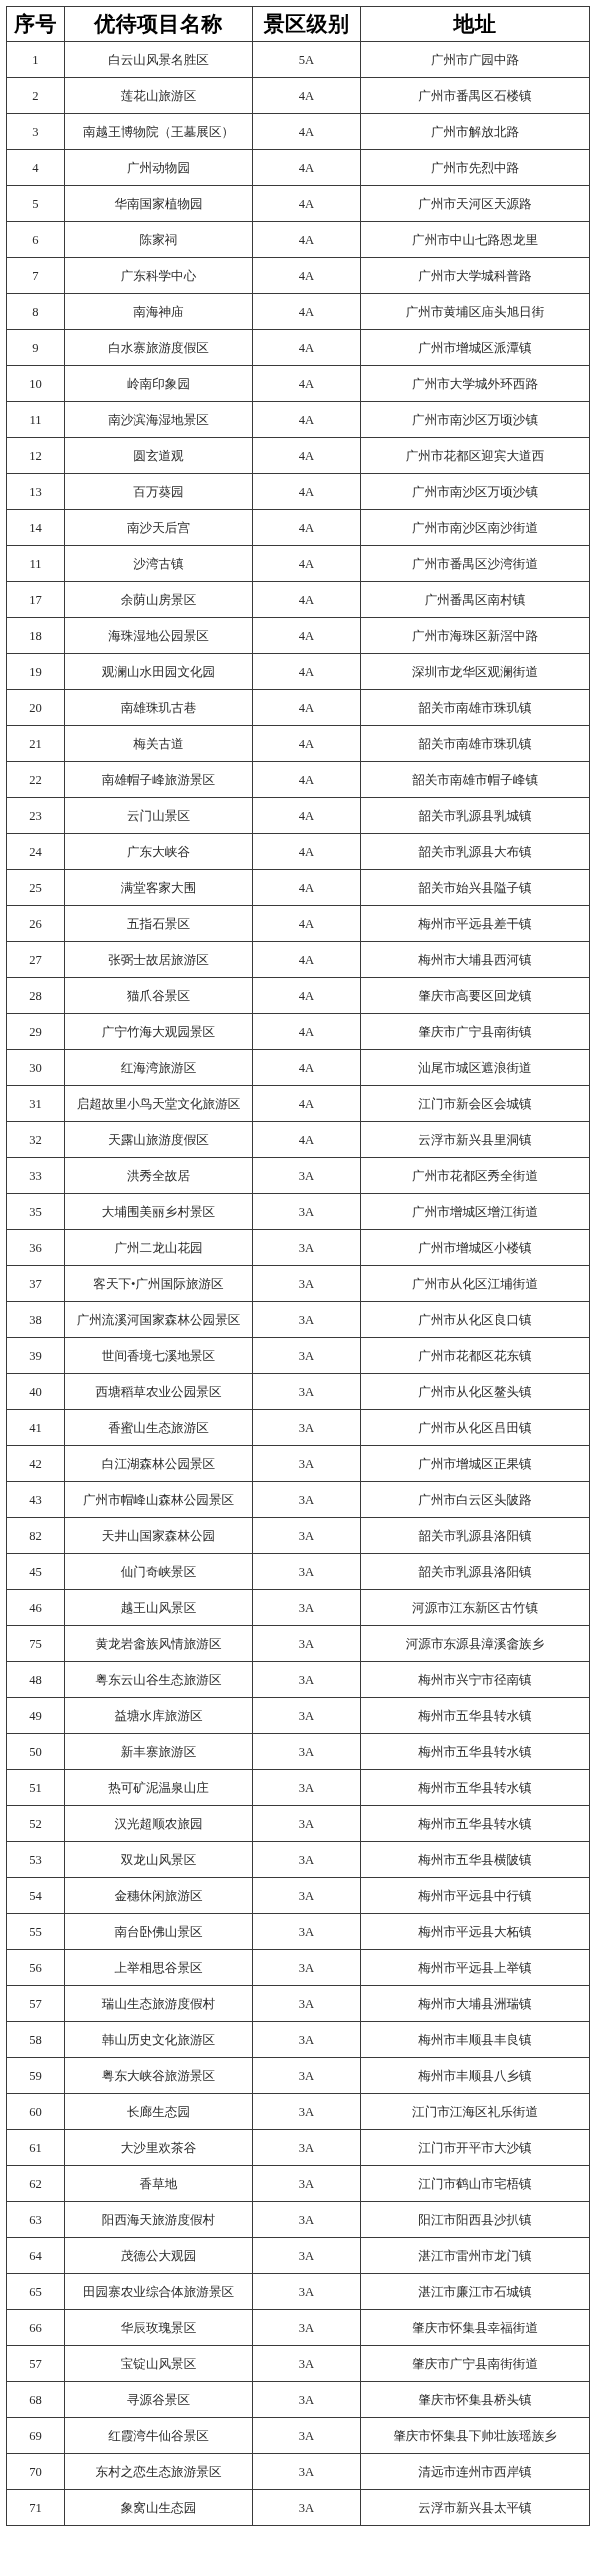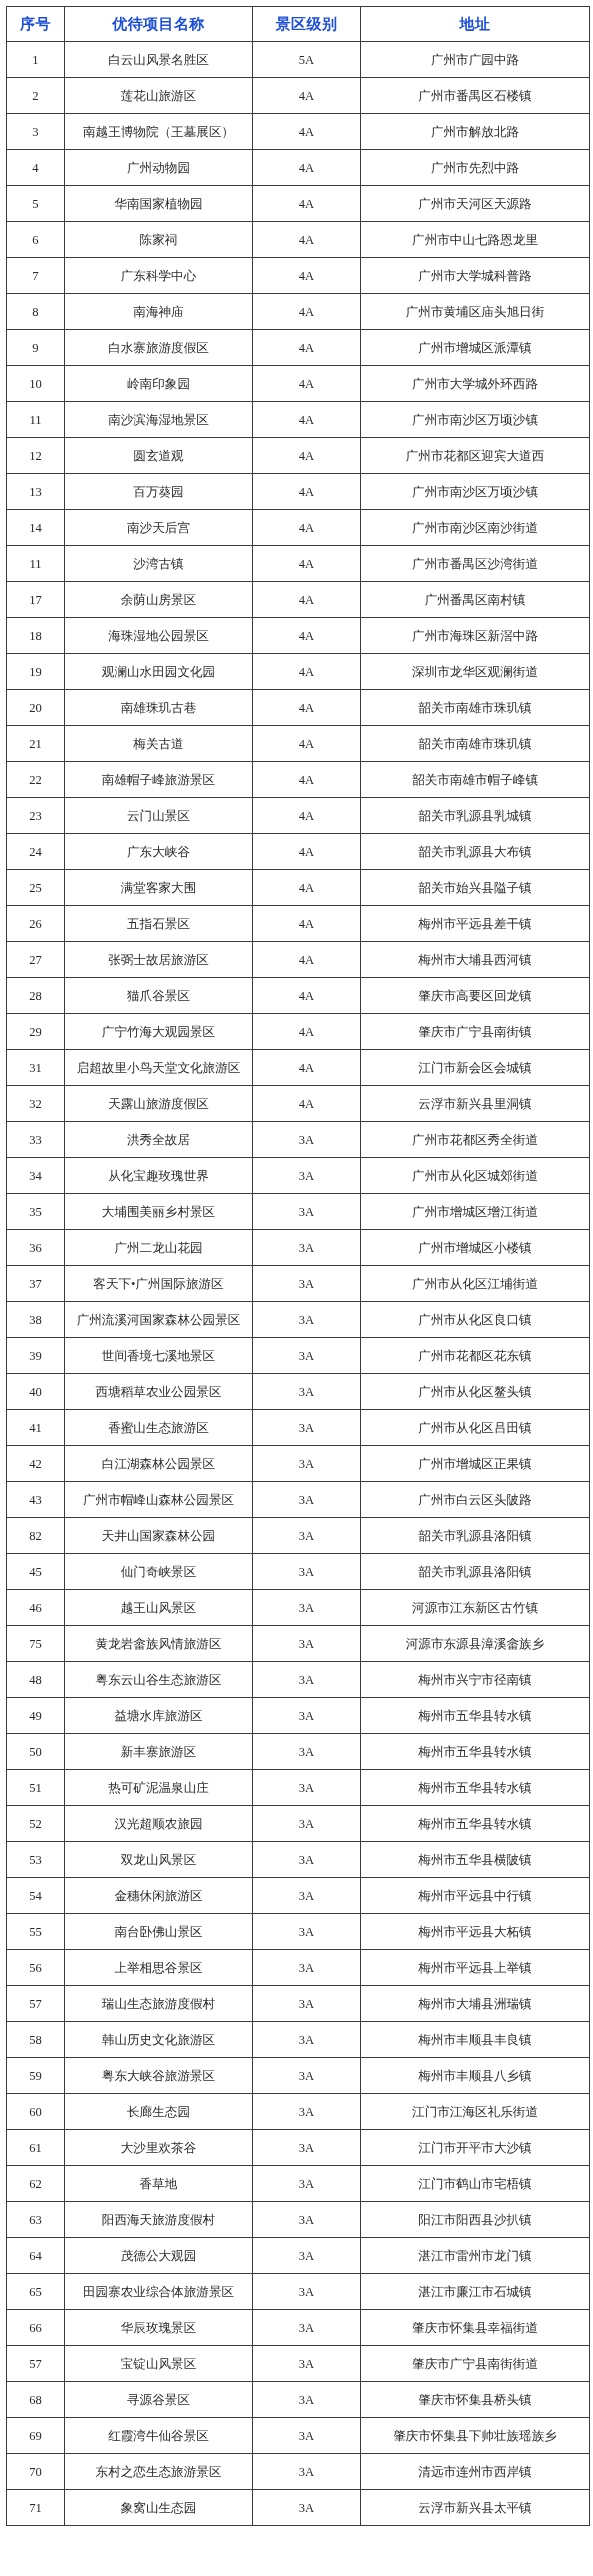--- a/index.html
+++ b/index.html
@@ -20,22 +20,22 @@
     border: 0.7px solid #3a3a3a;
     text-align: center;
     vertical-align: middle;
     padding: 0 3px;
     overflow: hidden;
   }
   .tbl thead th {
     height: 34px;
     font-family: "DejaVu Sans", "Liberation Sans", sans-serif;
     font-weight: bold;
-    font-size: 15px;
-    color: #1d4ed8;
+    font-size: 21px;
+    color: #000000;
     letter-spacing: 0.4px;
   }
   .tbl tbody td {
     height: 35px;
     font-size: 12.6px;
     line-height: 14px;
   }
   .tbl tbody td.no { font-size: 12.6px; }
   .tbl tbody td.name { padding: 0 4.5px; }
 </style>
@@ -220,42 +220,42 @@
         <td class="level">4A</td>
         <td class="address">肇庆市高要区回龙镇</td>
       </tr>
       <tr>
         <td class="no">29</td>
         <td class="name">广宁竹海大观园景区</td>
         <td class="level">4A</td>
         <td class="address">肇庆市广宁县南街镇</td>
       </tr>
       <tr>
+        <td class="no">30</td>
+        <td class="name">红海湾旅游区</td>
+        <td class="level">4A</td>
+        <td class="address">汕尾市城区遮浪街道</td>
+      </tr>
+      <tr>
         <td class="no">31</td>
         <td class="name">启超故里小鸟天堂文化旅游区</td>
         <td class="level">4A</td>
         <td class="address">江门市新会区会城镇</td>
       </tr>
       <tr>
         <td class="no">32</td>
         <td class="name">天露山旅游度假区</td>
         <td class="level">4A</td>
         <td class="address">云浮市新兴县里洞镇</td>
       </tr>
       <tr>
         <td class="no">33</td>
         <td class="name">洪秀全故居</td>
         <td class="level">3A</td>
         <td class="address">广州市花都区秀全街道</td>
-      </tr>
-      <tr>
-        <td class="no">34</td>
-        <td class="name">从化宝趣玫瑰世界</td>
-        <td class="level">3A</td>
-        <td class="address">广州市从化区城郊街道</td>
       </tr>
       <tr>
         <td class="no">35</td>
         <td class="name">大埔围美丽乡村景区</td>
         <td class="level">3A</td>
         <td class="address">广州市增城区增江街道</td>
       </tr>
       <tr>
         <td class="no">36</td>
         <td class="name">广州二龙山花园</td>

